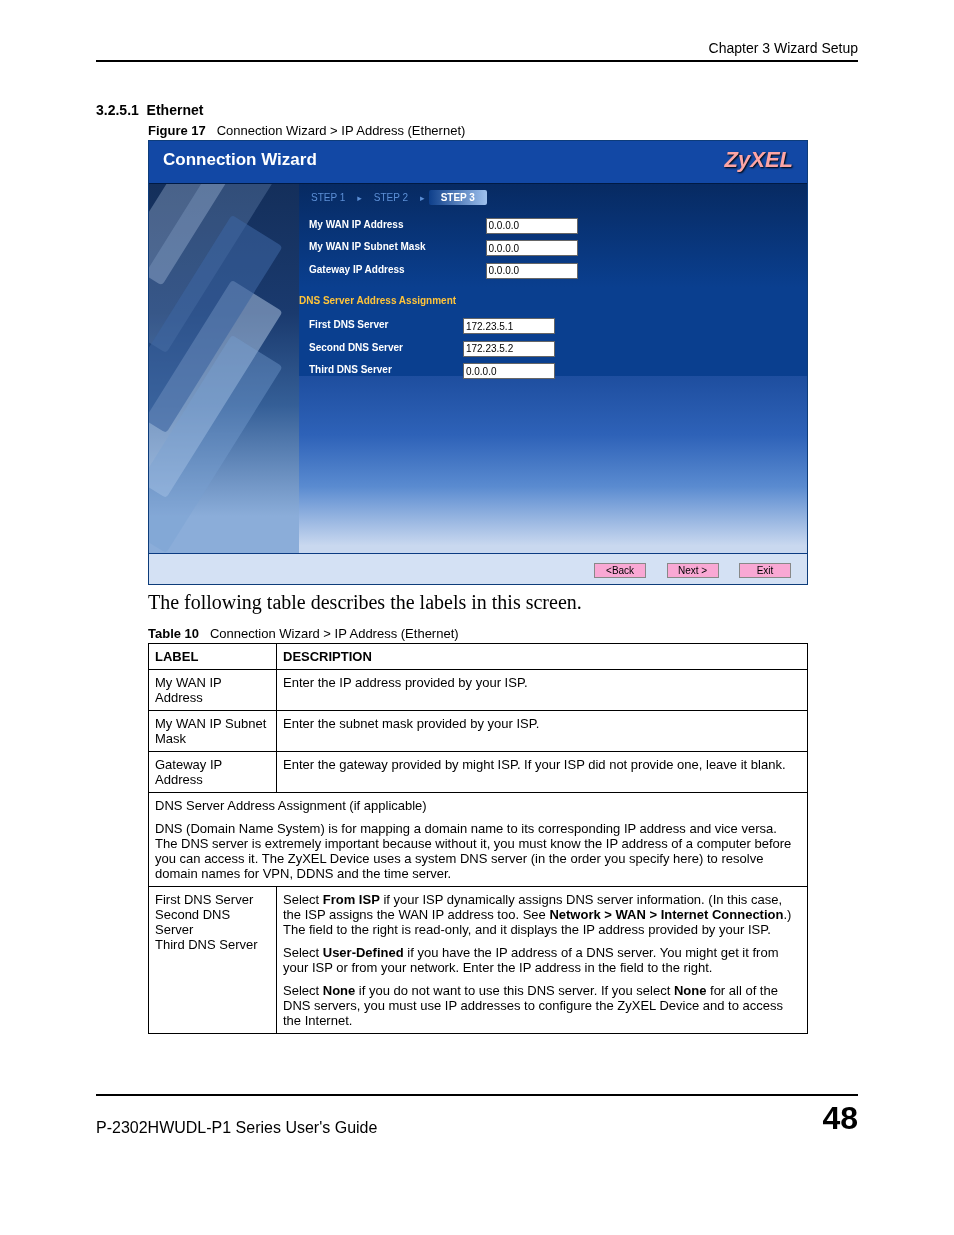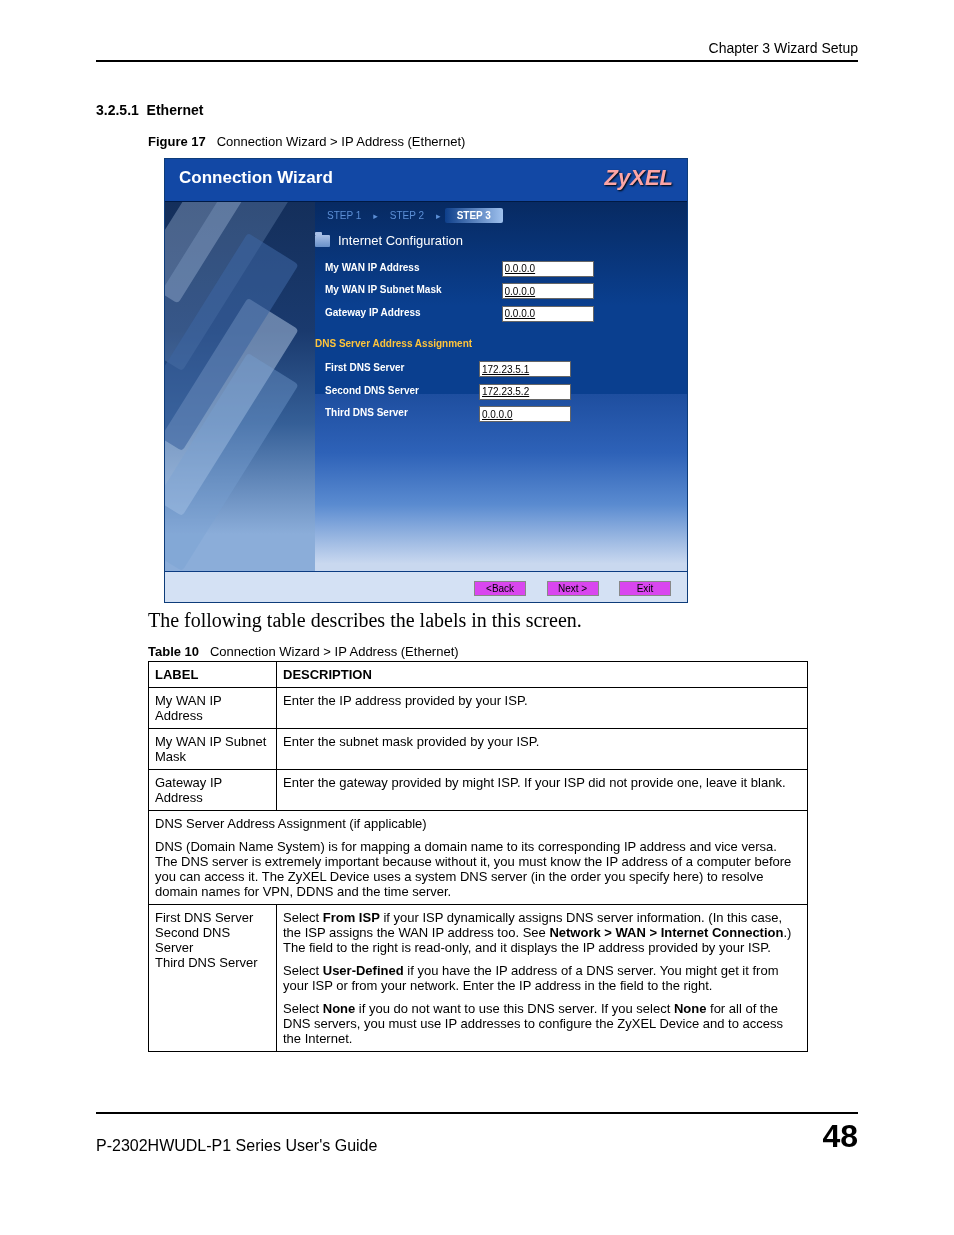--- a/index.html
+++ b/index.html
@@ -19,31 +19,31 @@
       font-size: 14px;
       margin-bottom: 4px;
     }
     .hr {
       border-bottom: 2px solid #000;
       margin-bottom: 40px;
     }
     .h4 {
       font-weight: bold;
       font-size: 14px;
-      margin-bottom: 16px;
+      margin-bottom: 5px;
     }
     .fig-caption {
       font-size: 13px;
-      margin: 0 0 9px 52px;
+      margin: 0 0 2px 52px;
     }
     .fig-caption b { font-weight: bold; }
     
     .shot {
-      margin-left: 68px;
-      width: 524px;
+      margin-left: 52px;
+      width: 660px;
       border: 1px solid #0d3c7a;
       background: #0d3c7a;
       font-family: Verdana, Arial, sans-serif;
     }
     .shot-title {
       display: flex;
       justify-content: space-between;
       align-items: center;
       padding: 6px 14px 10px 14px;
       background: #1248a5;
@@ -151,33 +151,32 @@
       padding-left: 10px !important;
     }
     .shot-input {
       width: 92px;
       height: 16px;
       font-size: 10px;
       padding: 0 2px;
       border: 1px solid #666;
       background: #fff;
       font-family: Verdana, Arial, sans-serif;
-      text-decoration: underline;
     }
     .shot-footer {
       background: #d4e1f4;
       border-top: 1px solid #0b3b82;
       padding: 6px 16px 6px 0;
       text-align: right;
     }
     .shot-footer button {
       font-size: 10px;
       padding: 1px 10px;
       margin-left: 16px;
-      background: #d946ef;
+      background: #f9a8d4;
       border: 1px solid #888;
       cursor: pointer;
       min-width: 52px;
     }
     .intro-text {
       font-family: "Times New Roman", Times, serif;
       font-size: 20px;
       margin: 6px 0 12px 52px;
     }
     .tbl-caption {
@@ -249,24 +248,20 @@
           <div class="stripe5"></div>
       </div>
       <div class="shot-main">
         <div class="steps">
           <span class="step">STEP 1</span>
           <span class="step-arrow">▸</span>
           <span class="step">STEP 2</span>
           <span class="step-arrow">▸</span>
           <span class="step active">STEP 3</span>
         </div>
-        <div class="cfg-head">
-          <span class="folder-ic"></span>
-          <span>Internet Configuration</span>
-        </div>
         <table class="shot-table">
           <tbody>
               <tr>
             <td class="lbl">My WAN IP Address</td>
             <td><input class="shot-input" value="0.0.0.0" style=""></td>
           </tr>
           <tr>
             <td class="lbl">My WAN IP Subnet Mask</td>
             <td><input class="shot-input" value="0.0.0.0" style=""></td>
           </tr>

